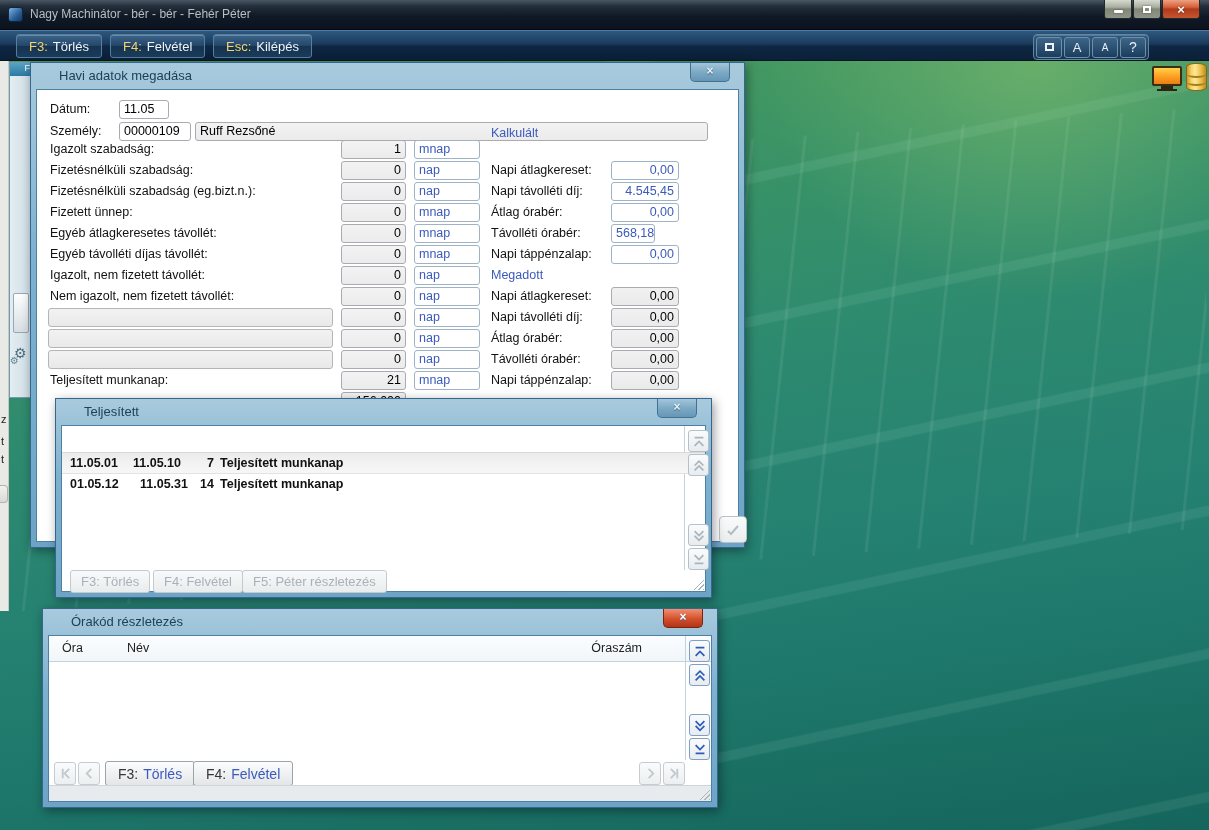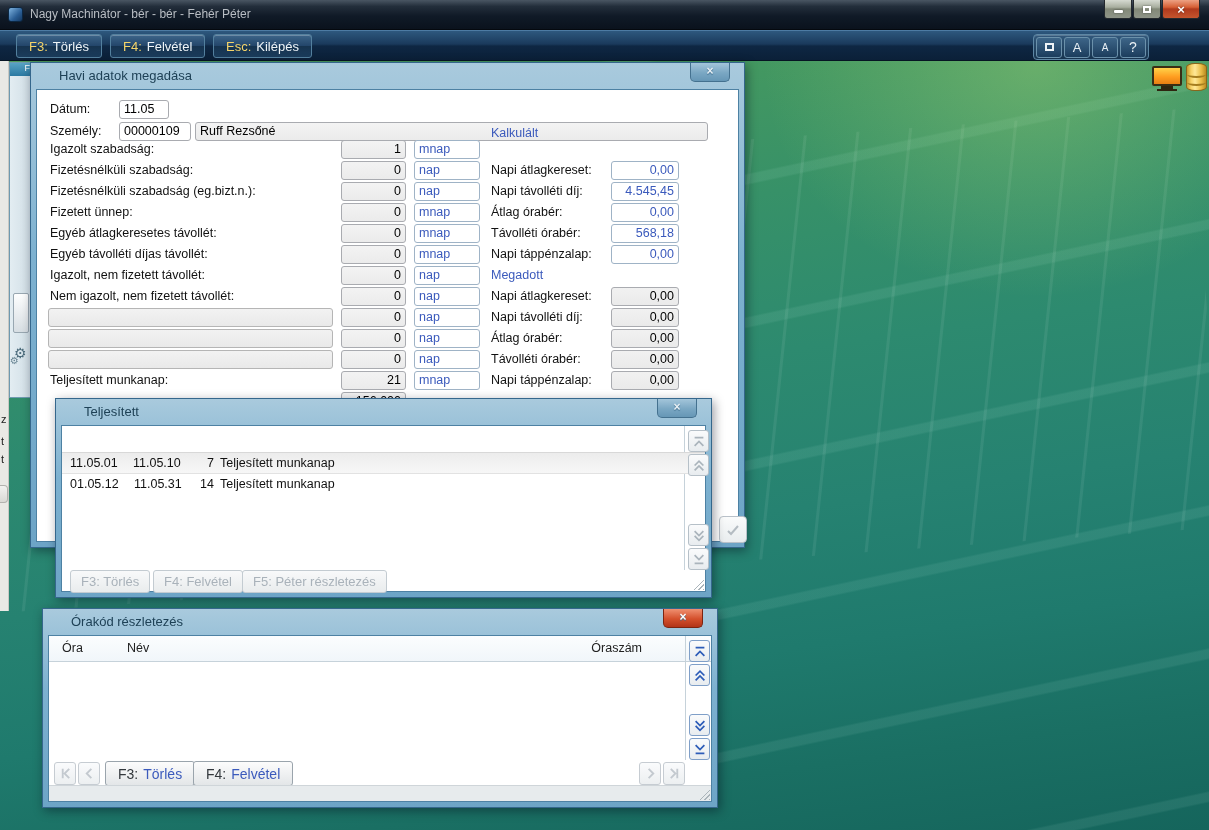--- a/index.html
+++ b/index.html
@@ -103,21 +103,21 @@
   .ibox.empty-label { background:linear-gradient(#f2f2f2,#e9e9e9); border-color:#b5b5b5; }
   .chkbtn { position:absolute; left:682px; top:426px; width:28px; height:27px;
     border:1px solid #b9c1c9; border-radius:4px; background:linear-gradient(#fafbfb,#e9edef);
     display:flex; align-items:center; justify-content:center; color:#b4bcc2; }
 
   
   .thead { position:absolute; left:0; top:0; right:0; height:26px; background:linear-gradient(#fbfdfe,#f1f6fa);
     border-bottom:1px solid #c6d2da; font-size:12.5px; color:#222; }
   .thead span { position:absolute; top:5px; }
   .trow { position:absolute; left:0; right:0; height:22px; font-size:12.5px; color:#111; }
-  .trow span { position:absolute; top:3px; }
+  .trow span { position:absolute; top:3px;font-weight:bold; }
   .trow.sel { background:linear-gradient(#ececec,#f7f7f7); border-top:1px solid #d8d8d8; border-bottom:1px solid #e2e2e2; }
   .vdiv { position:absolute; top:0; width:1px; background:#c6d2da; }
   .sbtn { position:absolute; width:21px; height:22px; border:1px solid #b6c0c8; border-radius:3px;
     background:linear-gradient(#fafbfc,#e8ecef); display:flex; align-items:center; justify-content:center; }
   .sbtn.blue { border-color:#7f9fc8; }
   .sbtn svg { stroke:#aab4bc; }
   .sbtn.blue svg { stroke:#2d5cb8; }
   .gbtn { position:absolute; height:23px; border:1px solid #c3cbd1; border-radius:3px;
     background:linear-gradient(#f8f9fa,#e9eced); color:#a9b2ba; font-size:13px;
     display:flex; align-items:center; justify-content:center; padding:0 10px; white-space:nowrap; }
@@ -266,21 +266,21 @@
     <span class="ibox num" style="left:304px;top:302px;width:65px">156.000</span>
 
     <span class="flabel blue" style="left:454px;top:36px">Kalkulált</span>
     <span class="flabel" style="left:454px;top:73px">Napi átlagkereset:</span>
     <span class="ibox calc" style="left:574px;top:71px;width:68px">0,00</span>
     <span class="flabel" style="left:454px;top:94px">Napi távolléti díj:</span>
     <span class="ibox calc" style="left:574px;top:92px;width:68px">4.545,45</span>
     <span class="flabel" style="left:454px;top:115px">Átlag órabér:</span>
     <span class="ibox calc" style="left:574px;top:113px;width:68px">0,00</span>
     <span class="flabel" style="left:454px;top:136px">Távolléti órabér:</span>
-    <span class="ibox calc" style="left:574px;top:134px;width:68px">568,18</span>
+    <span class="ibox calc" style="left:574px;top:134px;width:44px">568,18</span>
     <span class="flabel" style="left:454px;top:157px">Napi táppénzalap:</span>
     <span class="ibox calc" style="left:574px;top:155px;width:68px">0,00</span>
 
     <span class="flabel blue" style="left:454px;top:178px">Megadott</span>
     <span class="flabel" style="left:454px;top:199px">Napi átlagkereset:</span>
     <span class="ibox meg" style="left:574px;top:197px;width:68px">0,00</span>
     <span class="flabel" style="left:454px;top:220px">Napi távolléti díj:</span>
     <span class="ibox meg" style="left:574px;top:218px;width:68px">0,00</span>
     <span class="flabel" style="left:454px;top:241px">Átlag órabér:</span>
     <span class="ibox meg" style="left:574px;top:239px;width:68px">0,00</span>
@@ -306,21 +306,21 @@
     <div class="trow sel" style="top:26px">
       <span style="left:8px">11.05.01</span>
       <span style="left:71px">11.05.10</span>
       <span style="left:130px;width:22px;text-align:right">7</span>
       <span style="left:158px">Teljesített munkanap</span>
       <span style="left:385px"></span>
       <span style="left:552px"></span>
     </div>
     <div class="trow" style="top:48px">
       <span style="left:8px">01.05.12</span>
-      <span style="left:72px">11.05.31</span>
+      <span style="left:78px">11.05.31</span>
       <span style="left:130px;width:22px;text-align:right">14</span>
       <span style="left:158px">Teljesített munkanap</span>
       <span style="left:385px"></span>
       <span style="left:552px"></span>
     </div>
 
     <div class="sbtn" style="left:626px;top:4px">
       <svg width="14" height="13" viewBox="0 0 16 14" fill="none" stroke-width="2">
           <path d="M3 2.5h10M3 12l5-5 5 5"></path>
         </svg>

